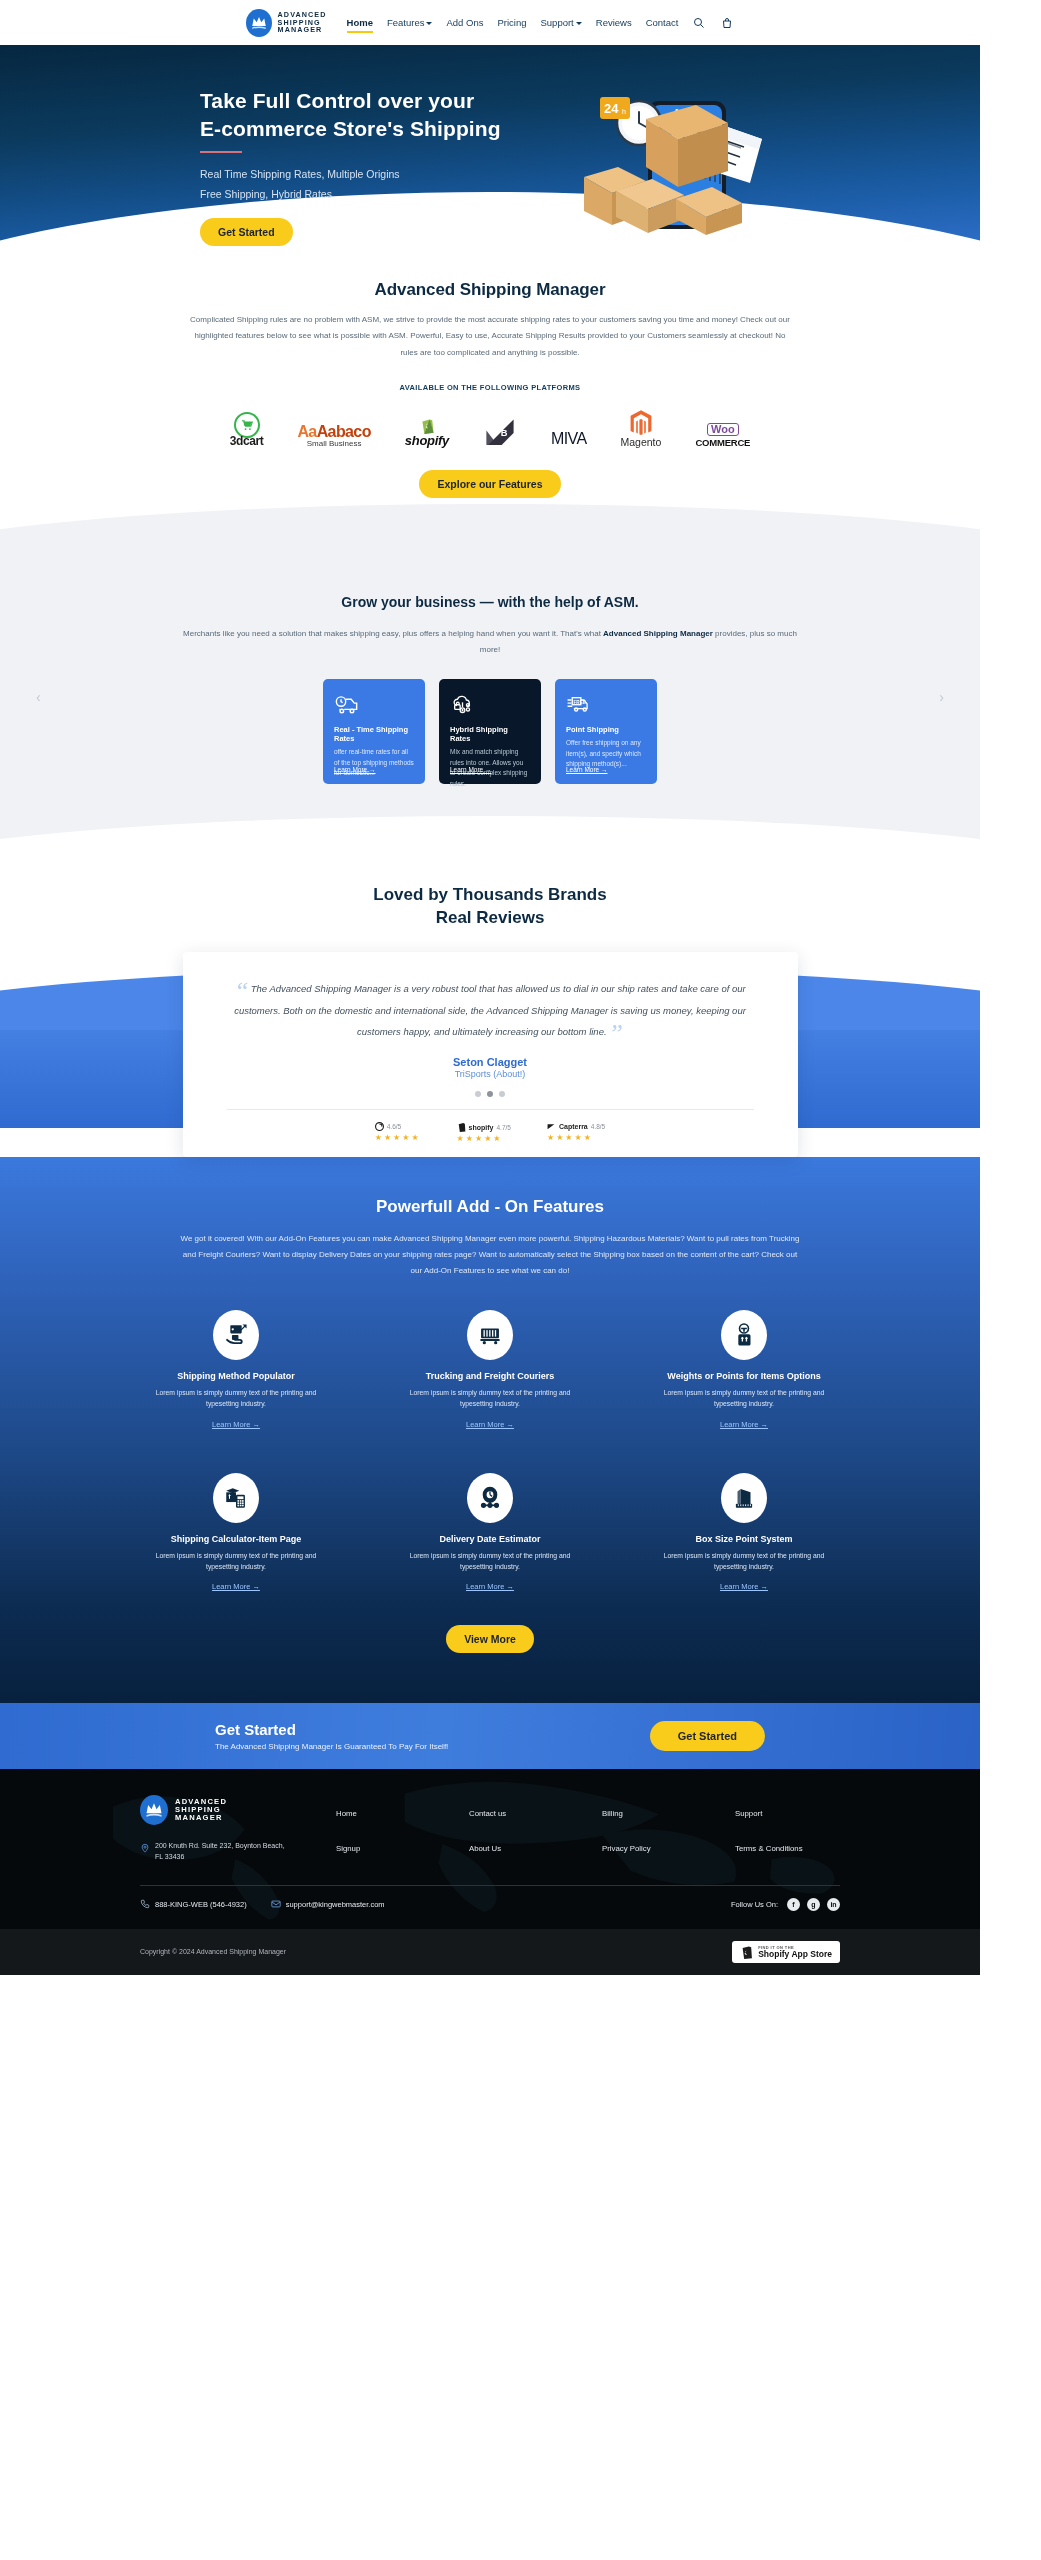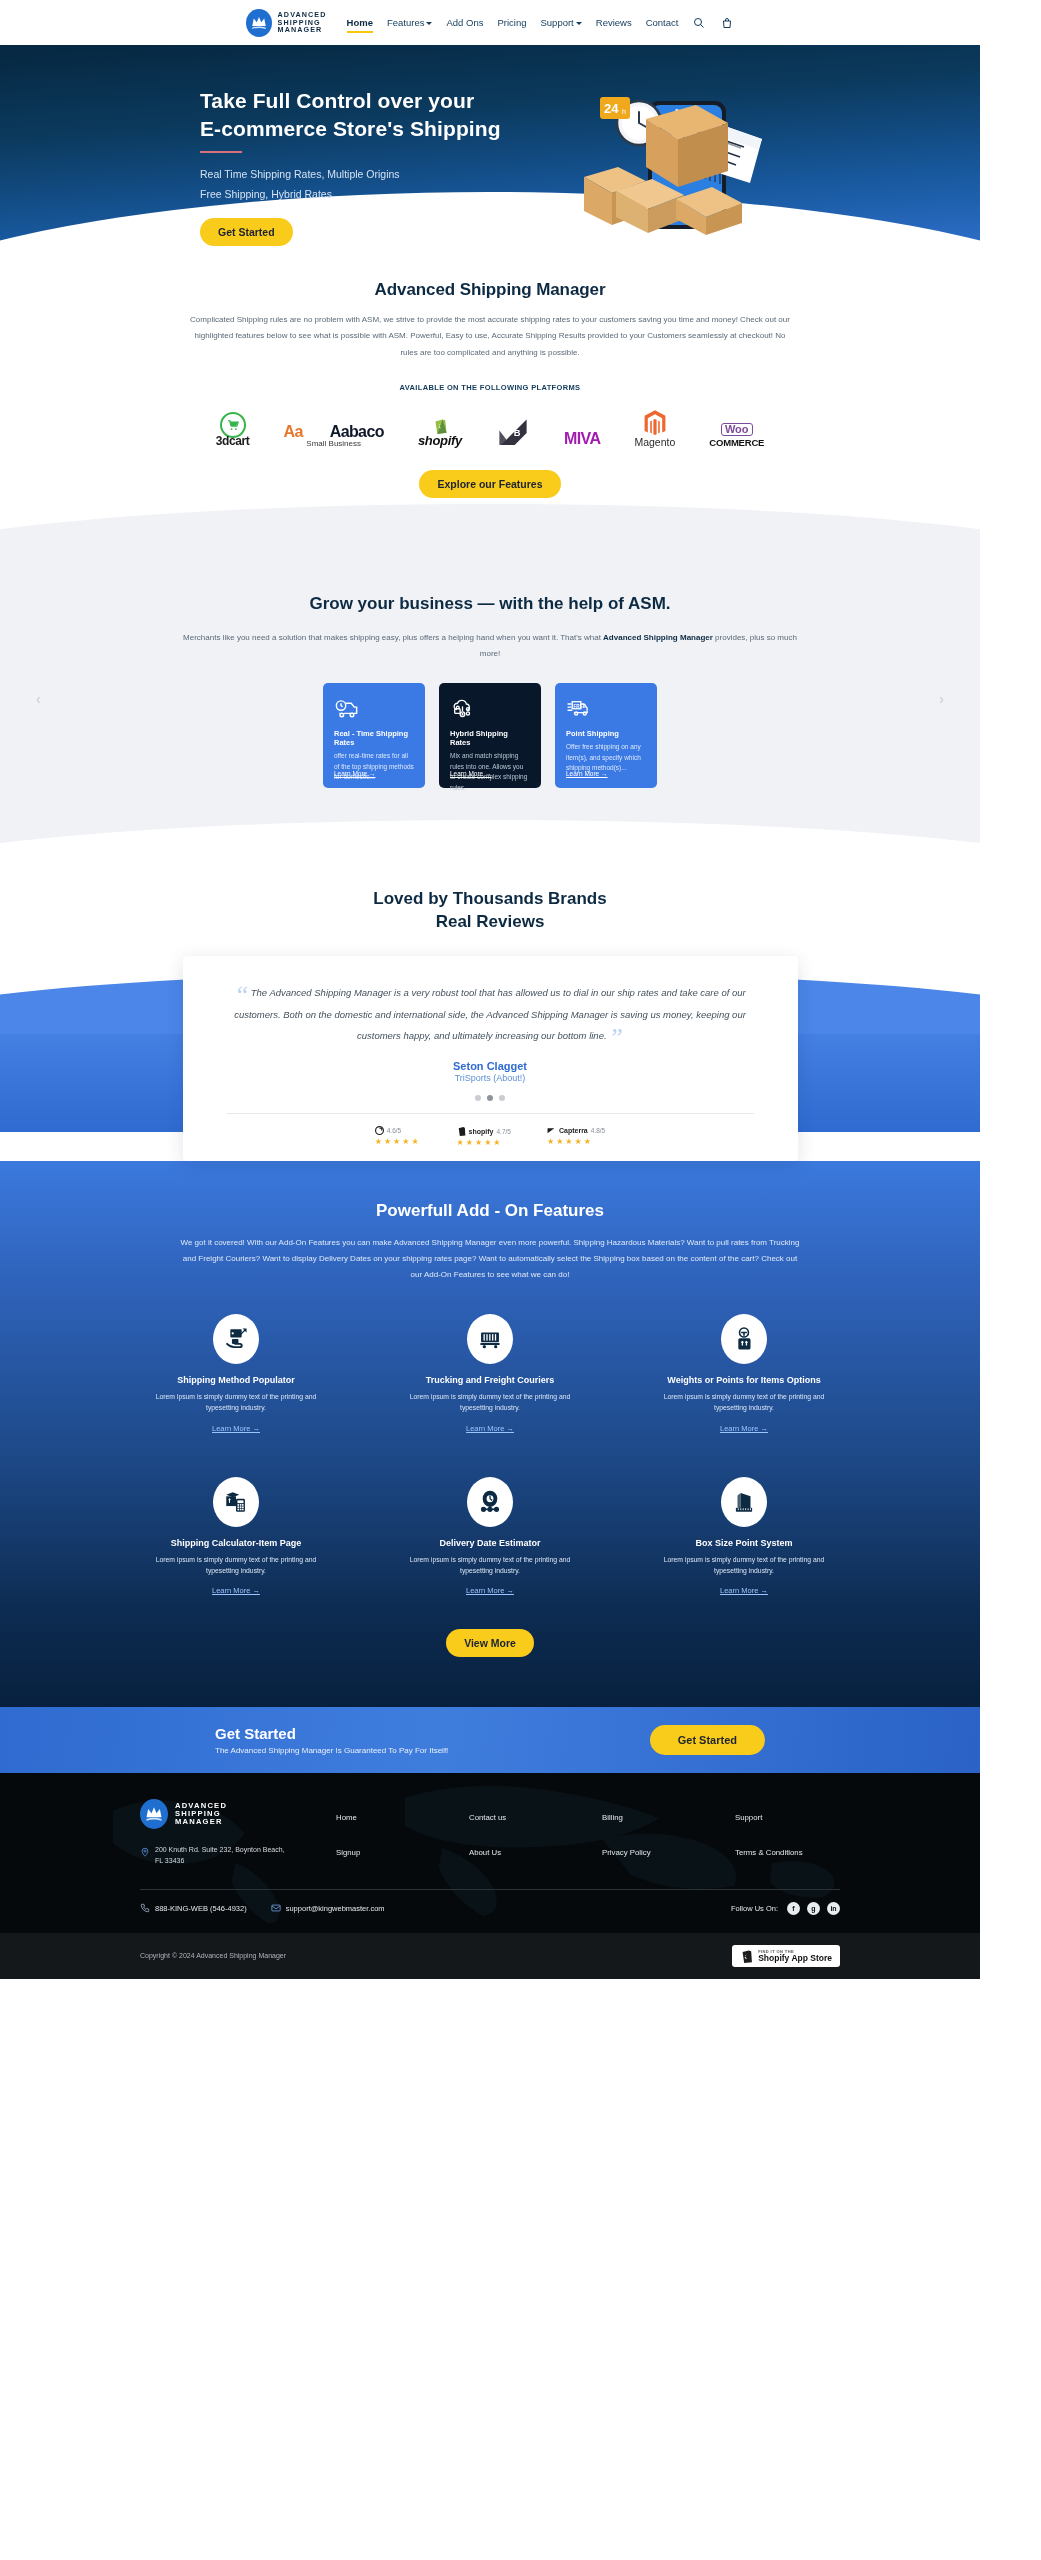--- a/index.html
+++ b/index.html
@@ -48,38 +48,38 @@
   .intro{padding:30px 0 0;text-align:center;background:#fff;position:relative;z-index:4;}
   .intro h2{font-size:17px;font-weight:bold;color:#0d2a43;letter-spacing:-.1px;}
   .intro p{font-size:8px;line-height:2.05;color:#5a6a79;max-width:600px;margin:12px auto 0;}
   .platforms-label{font-size:7.5px;font-weight:bold;letter-spacing:.35px;color:#123b5c;margin-top:22px;}
   .platforms{display:flex;align-items:flex-end;justify-content:center;gap:34px;margin-top:10px;height:46px;}
   .plat{display:flex;flex-direction:column;align-items:center;justify-content:flex-end;height:46px;}
   .plat-3dcart .circ{width:26px;height:26px;border:2px solid #35b54a;border-radius:50%;display:flex;align-items:center;justify-content:center;}
   .plat-3dcart .nm{font-size:12px;font-weight:bold;color:#1c1c1c;margin-top:-4px;letter-spacing:-.4px;}
   .plat-aabaco .t1{font-size:16px;font-weight:bold;letter-spacing:-.6px;}
   .plat-aabaco .t1 .o{color:#e8762d;}
-  .plat-aabaco .t1 .b{color:#0f172a;padding-left:27px;}
+  .plat-aabaco .t1 .b{color:#c2410c;}
   .plat-aabaco .t2{font-size:8px;color:#3a3a3a;margin-top:-2px;}
   .plat-shopify .bag{width:16px;height:17px;margin:0 auto;}
   .plat-shopify .nm{font-size:13px;font-style:italic;font-weight:bold;color:#111;letter-spacing:-.3px;margin-top:-1px;}
   .plat-big svg{display:block;}
-  .plat-miva .nm{font-size:16px;font-weight:bold;color:#a21caf;letter-spacing:-.6px;}
+  .plat-miva .nm{font-size:16px;font-weight:normal;color:#0f172a;letter-spacing:-.6px;}
   .plat-magento .nm{font-size:10.5px;color:#2b2b2b;margin-top:-1px;}
   .plat-woo .w{font-size:11px;font-weight:bold;color:#7d4b9a;line-height:1;
      border:1.4px solid #7d4b9a;border-radius:3px;padding:0 3px;}
   .plat-woo .c{font-size:9.5px;font-weight:bold;color:#111;letter-spacing:-.2px;margin-top:1px;}
   .explore-wrap{text-align:center;padding:22px 0 40px;background:#fff;}
 
   
   .grow{position:relative;background:#f0f2f6;padding:56px 0 66px;text-align:center;}
   .grow::before{content:"";position:absolute;top:-34px;left:-15%;right:-15%;height:70px;background:#f0f2f6;border-radius:50% 50% 0 0 / 100% 100% 0 0;}
   .grow::after{content:"";position:absolute;bottom:-30px;left:-15%;right:-15%;height:64px;background:#ffffff;border-radius:50% 50% 0 0 / 100% 100% 0 0;z-index:2;}
   .grow-in{position:relative;z-index:3;}
-  .grow h2{font-size:17px;font-weight:bold;color:#0d2a43;}
+  .grow h2{font-size:14px;font-weight:bold;color:#0d2a43;}
   .grow p{font-size:8px;color:#5a6a79;line-height:1.95;max-width:620px;margin:16px auto 0;}
   .grow p b{color:#0d2a43;}
   .cards{display:flex;justify-content:center;gap:14px;margin-top:22px;}
   .card{width:102px;height:105px;border-radius:5px;padding:12px 11px 0;text-align:left;position:relative;}
   .card.blue{background:#3b7ae4;}
   .card.dark{background:#08182a;}
   .card .cicon{height:28px;display:flex;align-items:center;}
   .card .cicon svg{width:25px;height:25px;}
   .card h3{font-size:7.5px;font-weight:bold;color:#fff;margin-top:6px;line-height:1.2;}
   .card p{font-size:6.5px;line-height:1.62;margin-top:4px;max-width:none;}

